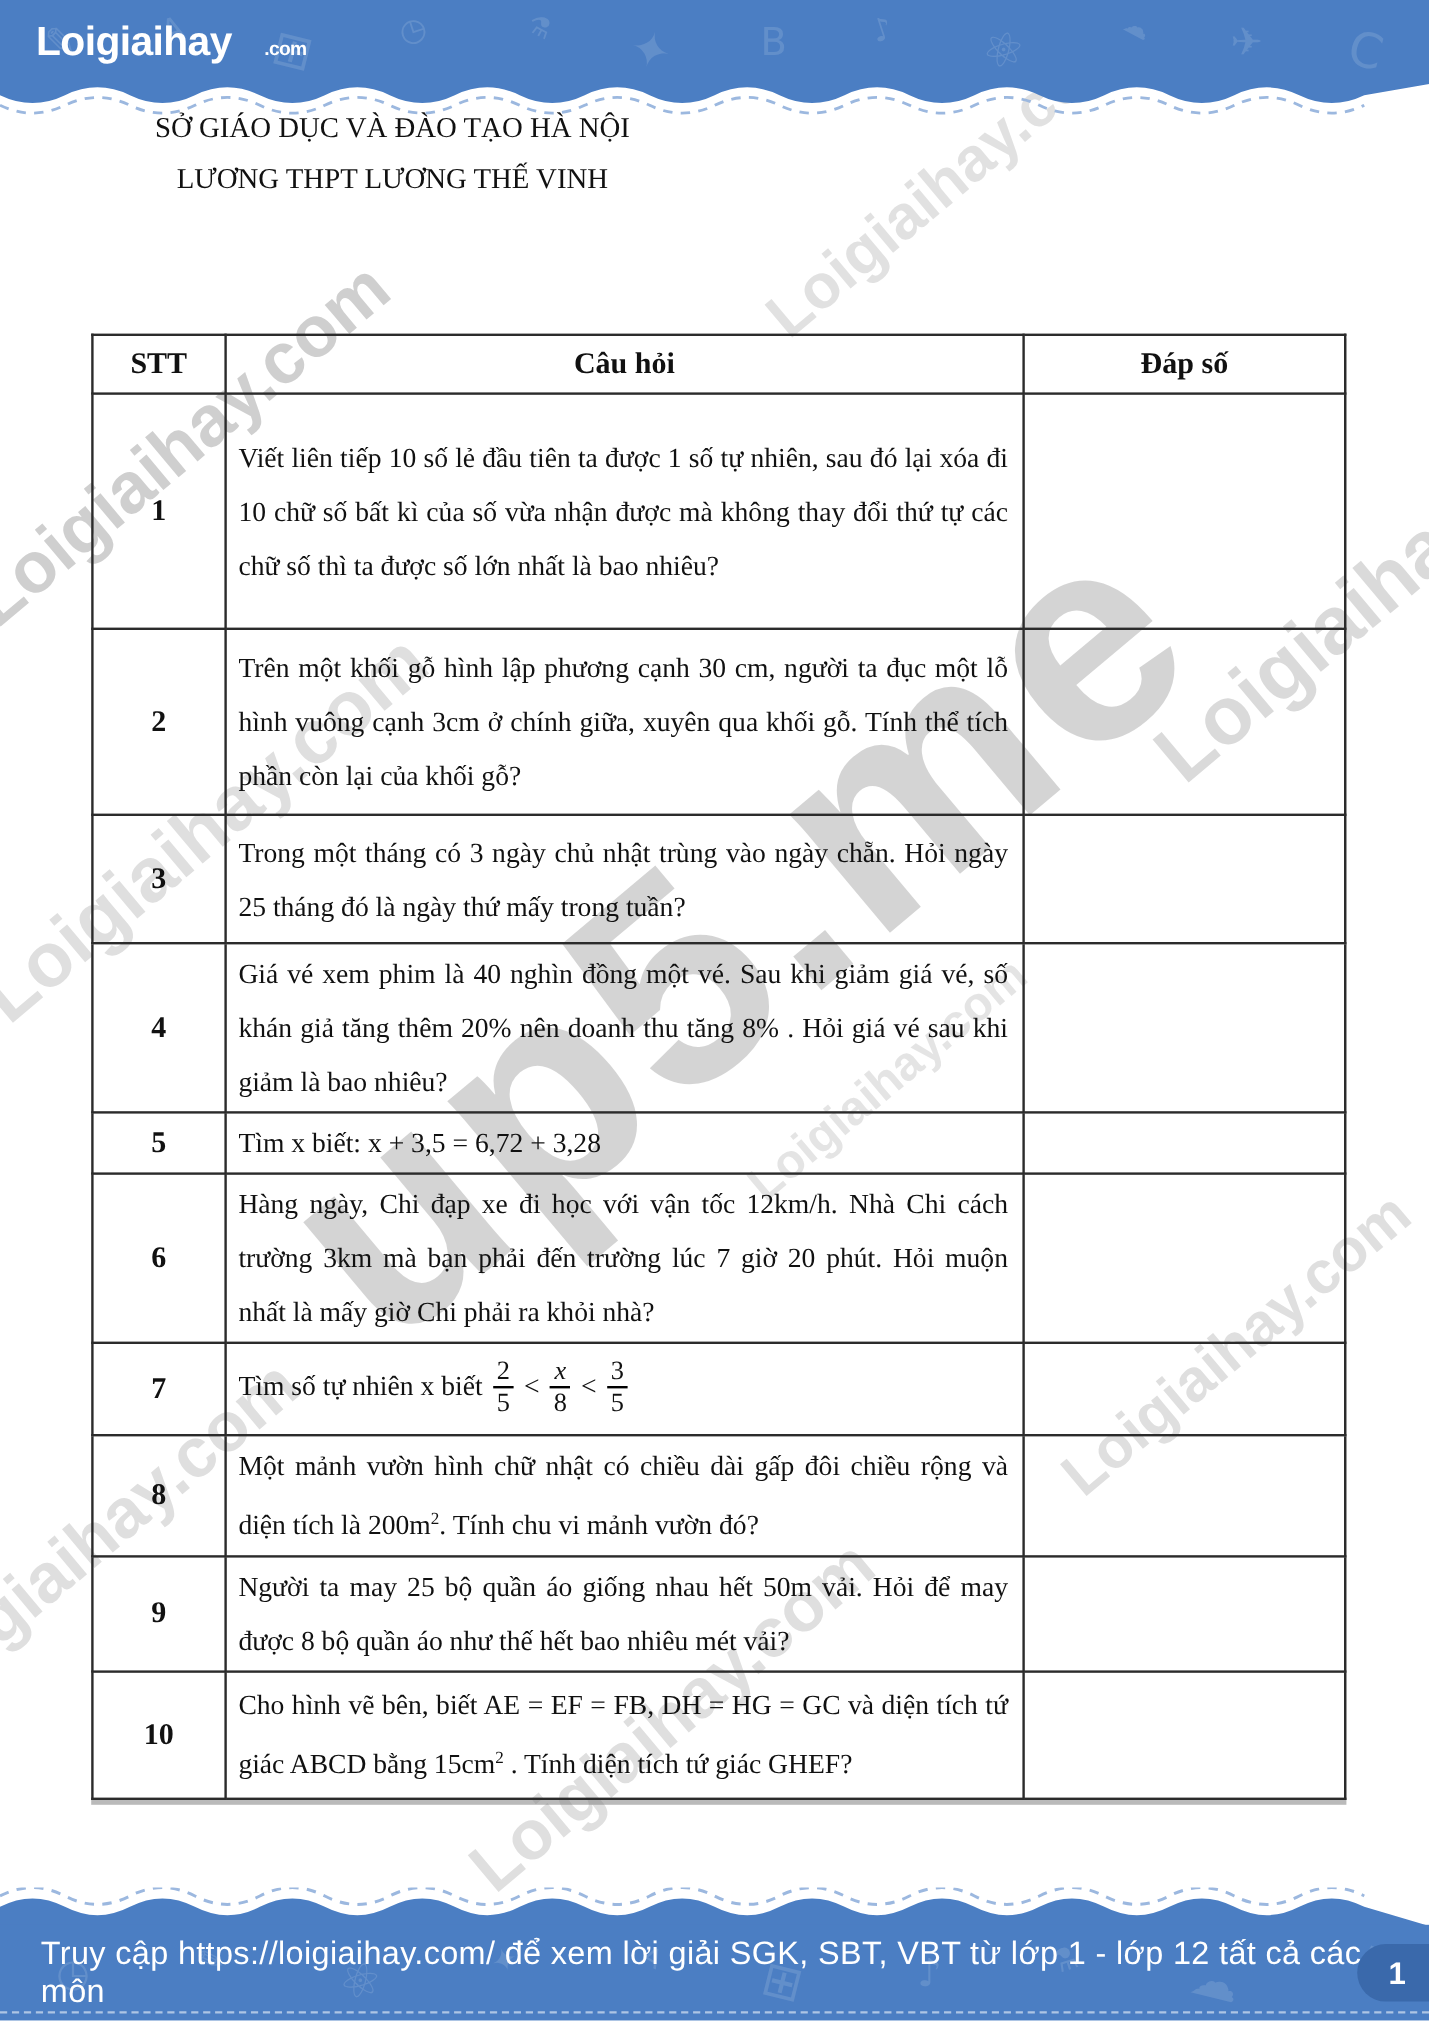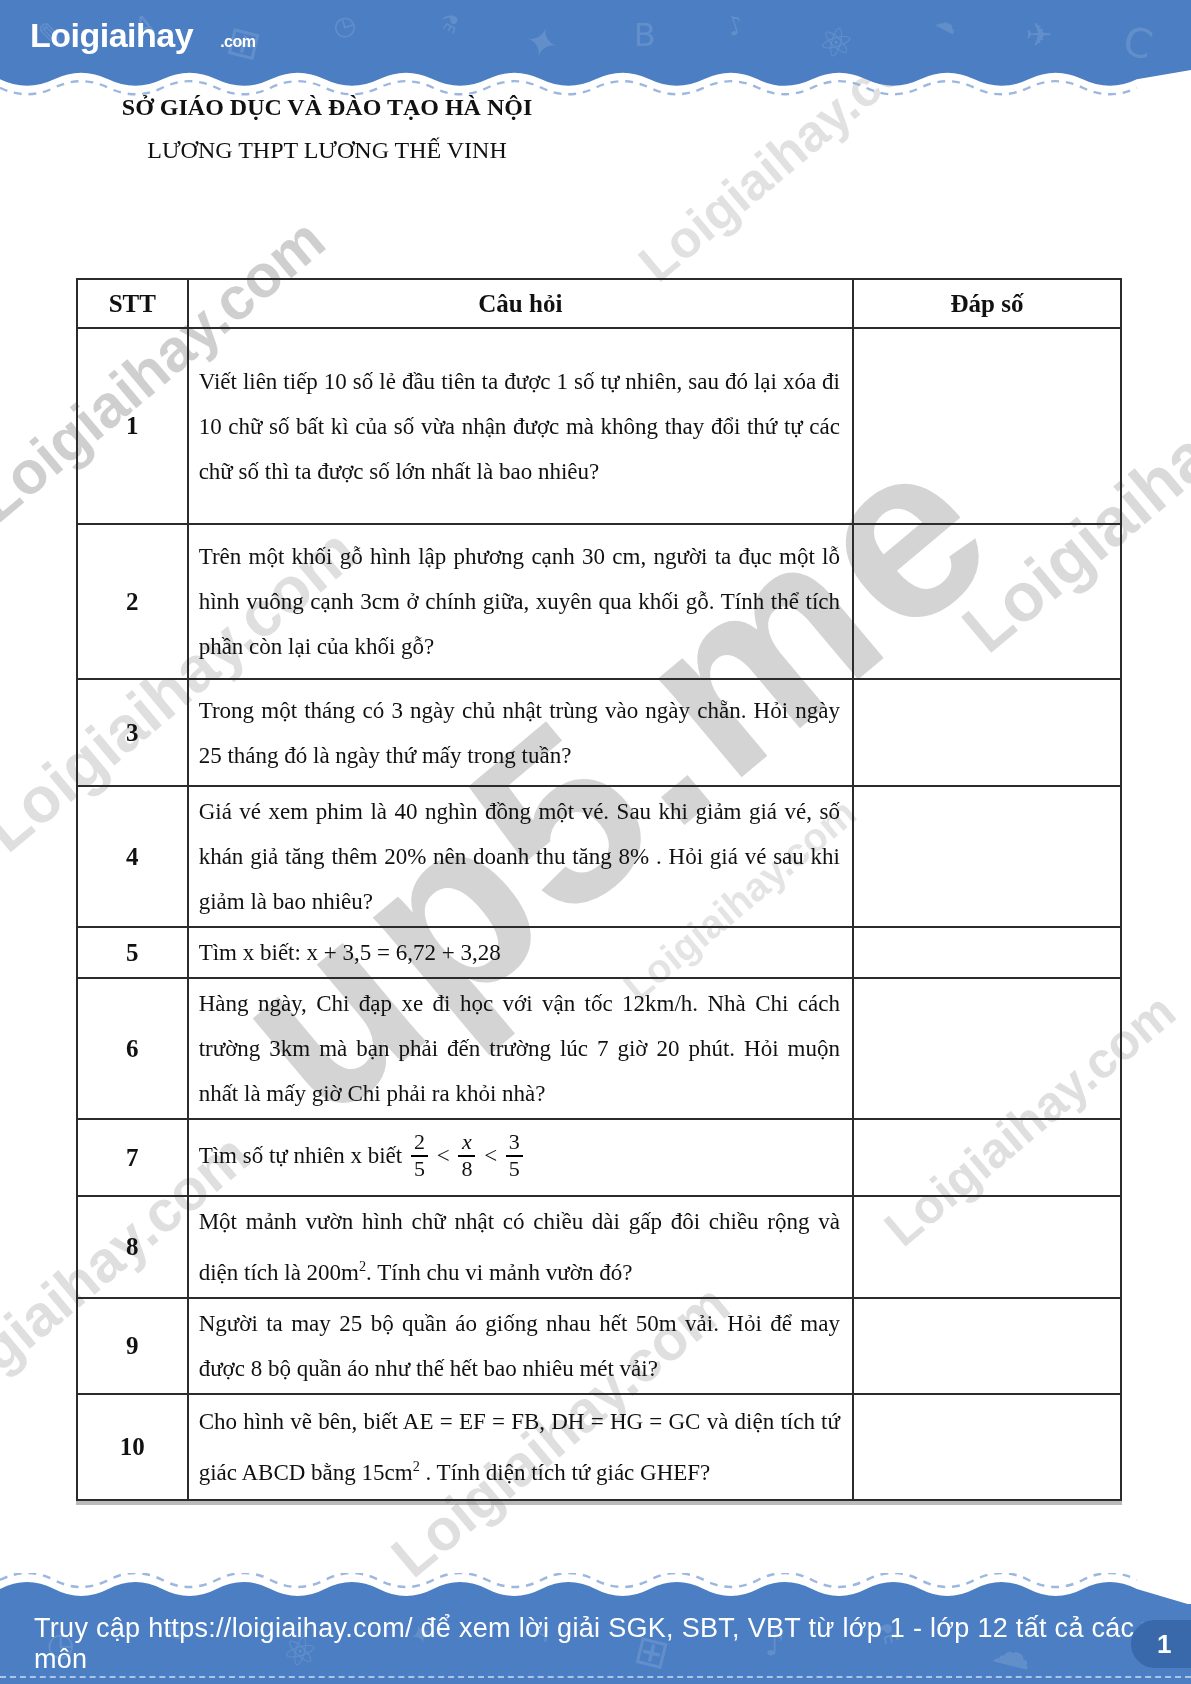--- a/index.html
+++ b/index.html
@@ -61,21 +61,21 @@
   .page-pill span{color:#fff;font-size:26px;font-weight:bold;
                   font-family:"Liberation Sans","DejaVu Sans",sans-serif;}
   .footer-dash{position:absolute;left:0;right:0;bottom:6px;border-top:2px dashed rgba(255,255,255,.55);z-index:3;}
 
   
   .doc-header{position:absolute;left:76px;top:86px;width:1046px;display:flex;z-index:1;}
   .doc-header-col{text-align:center;}
   .doc-header-col.left{width:48%;}
   .doc-header-col.right{width:52%;}
   .dh-line{font-size:24px;line-height:43px;color:var(--ink);}
-  .dh-line.bold{font-weight:bold;}
+  .dh-line.bold{font-weight:normal;}
 
   
   .exam-table{position:absolute;left:76px;top:278px;width:1046px;z-index:1;
               border-collapse:collapse;background:transparent;
               box-shadow:0 4px 0 rgba(130,130,130,.55);}
   .exam-table th,.exam-table td{border:2px solid var(--border);color:var(--ink);}
   .exam-table thead tr{height:49px;}
   .exam-table th{font-size:25px;font-weight:bold;text-align:center;border-radius:20px;}
   .col-stt{width:114px;}
   .col-q{width:696px;}

